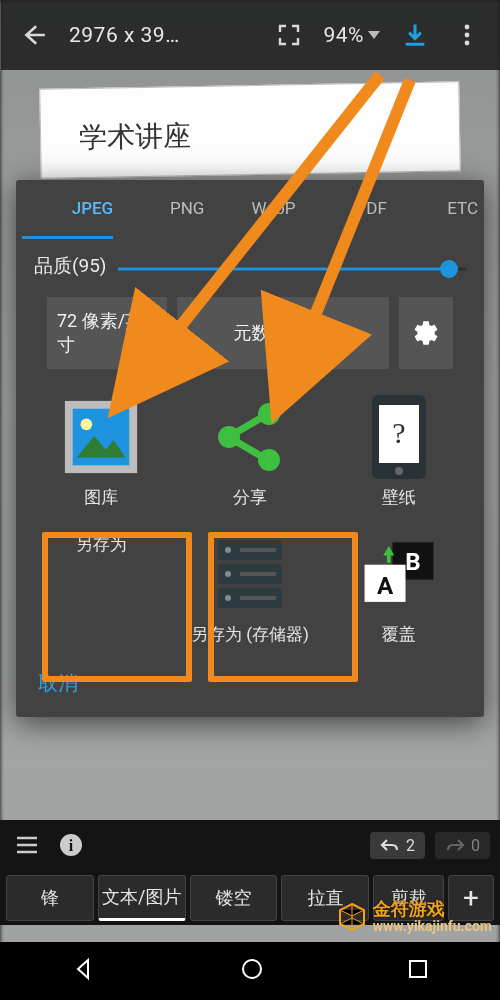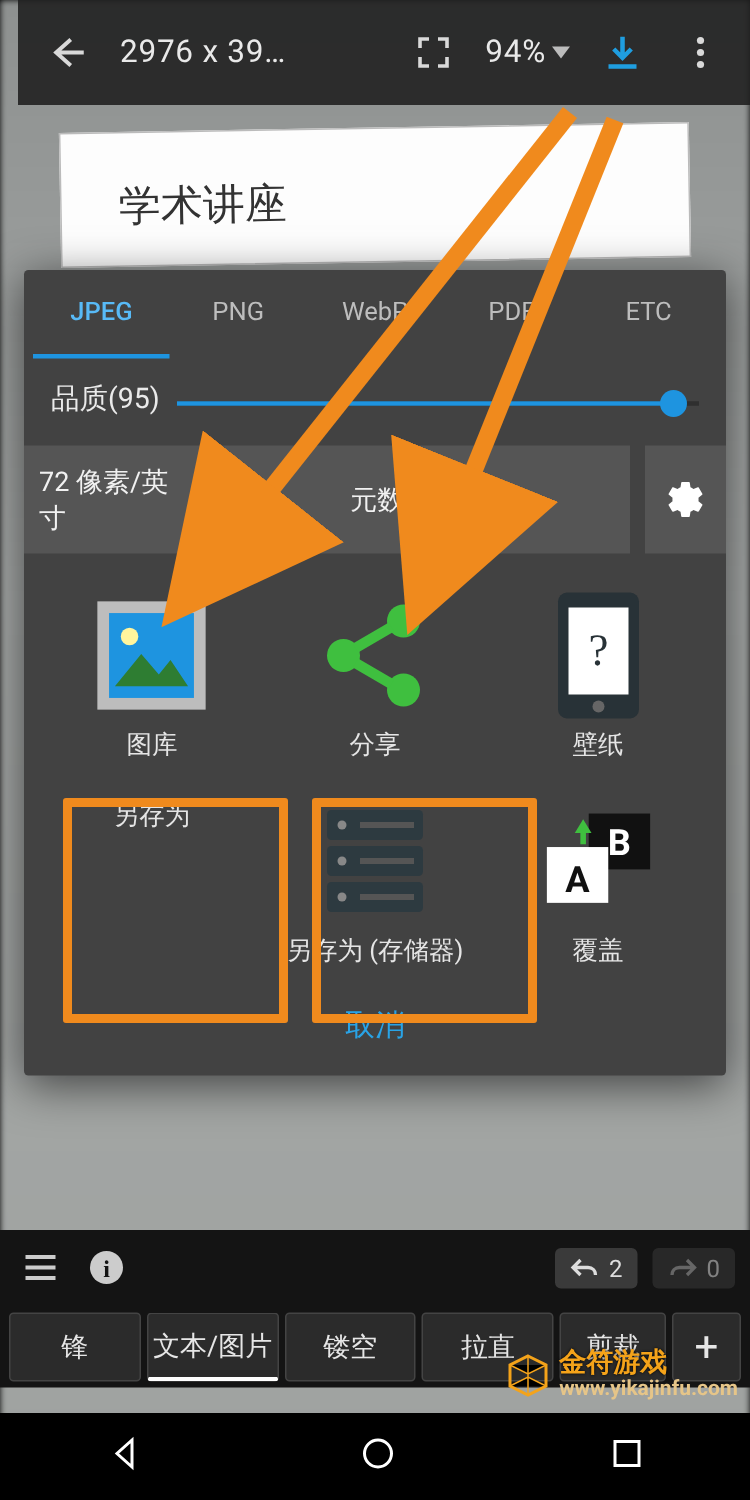--- a/index.html
+++ b/index.html
@@ -5,21 +5,21 @@
   * { margin: 0; padding: 0; box-sizing: border-box; }
   html, body { width: 500px; height: 1000px; overflow: hidden; font-family: -apple-system, "Segoe UI", Roboto, sans-serif; }
   body { background: #000; position: relative; }
 
   
   .bg-photo { position: absolute; inset: 0; background: linear-gradient(180deg,#8e9190 0%, #a6a9a8 40%, #9fa2a0 100%); filter: blur(2px); }
   .bg-sheet { position:absolute; left:40px; top:85px; width:420px; height:90px; background:#fdfdfd; border:1px solid #bbb; transform:rotate(-1deg); }
   .bg-sheet span{position:absolute; left:38px; top:30px; font-size:28px; color:#333; font-family: "SimSun", serif;}
 
   
-  .topbar { position: absolute; top: 0; left:12px; right:0; height: 70px; background: rgba(30,30,30,0.88); display:flex; align-items:center; padding: 0 16px; gap: 18px; color:#ddd; }
+  .topbar { position: absolute; top: 0; left:1px; right:0; height: 70px; background: rgba(30,30,30,0.88); display:flex; align-items:center; padding: 0 16px; gap: 18px; color:#ddd; }
   .topbar .spacer { flex: 1; }
   .tb-text { color:#e9e9e9; font-size: 21px; letter-spacing:.5px;}
   .tb-icon { width: 34px; height:34px; display:flex; align-items:center; justify-content:center; }
   .zoom-wrap{display:flex;align-items:center;gap:4px;}
   .chev-down{width:0;height:0;border-left:6px solid transparent;border-right:6px solid transparent;border-top:8px solid #bcbcbc;}
 
   
   .bottombar{position:absolute;left:0;right:0;bottom:75px;height:105px;background:#141414;display:flex;flex-direction:column;}
   .bottombar .row1{height:50px;display:flex;align-items:center;padding:0 10px;color:#ccc;gap:10px;}
   .bottombar .row1 .grow{flex:1;}
@@ -27,42 +27,42 @@
   .bottombar .row2{flex:1;display:flex;align-items:center;gap:4px;padding:0 6px;}
   .tool{flex:1;height:46px;background:#2b2b2b;border:1px solid #444;border-radius:3px;display:flex;align-items:center;justify-content:center;color:#e6e6e6;font-size:18px;}
   .tool.sel{border-bottom:3px solid #fff;}
 
   
   .navbar{position:absolute;left:0;right:0;bottom:0;height:58px;background:#000;display:flex;align-items:center;justify-content:space-around;}
 
   
   .dialog{position:absolute;left:16px;right:16px;top:180px;background:#424242;color:#e4e4e4;border-radius:3px;box-shadow:0 6px 30px rgba(0,0,0,.6);padding-bottom:8px;}
   .tabs{display:flex;gap:0;padding:0 6px;}
-  .tab{flex:1;text-align:center;padding:18px 0;font-size:17px;color:#bdbdbd;}
+  .tab{flex:1;text-align:right;padding:18px 0;font-size:17px;color:#bdbdbd;}
   .tab.active{color:#58baf7;border-bottom:3px solid #1e94e0;font-weight:500;}
   .quality-row{display:flex;align-items:flex-end;gap:12px;padding:14px 18px 18px;}
   .qlabel{font-size:19px;color:#eaeaea;white-space:nowrap;}
   .slider{position:relative;flex:1;height:20px;}
   .slider .track{position:absolute;left:0;right:0;top:50%;height:3px;background:#2f2f2f;transform:translateY(-50%);}    
   .slider .track-fill{position:absolute;left:0;width:95%;top:50%;height:3px;background:#1e94e0;transform:translateY(-50%);}    
   .slider .thumb{position:absolute;left:95%;top:50%;width:18px;height:18px;border-radius:50%;background:#1e94e0;transform:translate(-50%,-50%);}    
 
-  .row-opts{display:flex;gap:10px;padding:0 0 12px;align-items:stretch;}
+  .row-opts{display:flex;gap:10px;padding:0 31px 12px;align-items:stretch;}
   .optbox{background:#555;flex:1;padding:12px 10px;font-size:18px;color:#f1f1f1;display:flex;align-items:center;justify-content:center;}
   .gearbox{background:#555;width:54px;display:flex;align-items:center;justify-content:center;}
 
   .grid{display:grid;grid-template-columns:repeat(3,1fr);gap:6px 6px;padding:6px 14px 4px;}
   .cell{display:flex;flex-direction:column;align-items:center;gap:10px;padding:10px 2px;}
   .cell .iconbox{width:80px;height:80px;display:flex;align-items:center;justify-content:center;}
   .cell .label{font-size:17px;color:#e5e5e5;text-align:center;line-height:1.25;}
   .hl{position:absolute;border:6px solid #f08a1d;border-radius:2px;}
   .hl1{left:26px;top:352px;width:150px;height:150px;}
   .hl2{left:192px;top:352px;width:150px;height:150px;}
 
-  .cancel-row{display:flex;justify-content:center;padding:10px 40px 12px;}
+  .cancel-row{display:flex;justify-content:flex-start;padding:10px 22px 12px;}
   .cancel{color:#29a3e6;font-size:20px;}
 
   
   .arrow{position:absolute;pointer-events:none;}
 
   
   .wm{position:absolute;right:8px;bottom:66px;display:flex;align-items:center;gap:6px;}
   .wm-cube{width:30px;height:30px;}
   .wm-txt{display:flex;flex-direction:column;line-height:1.05;}
   .wm-cn{color:#f4a31a;font-size:18px;font-weight:600;text-shadow:0 0 2px #000;}

